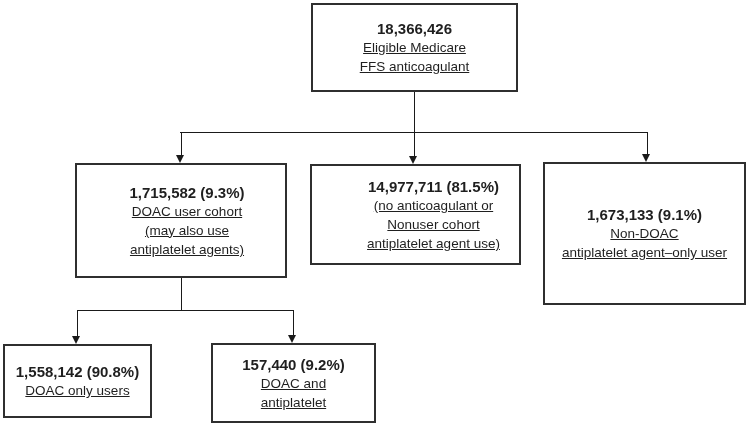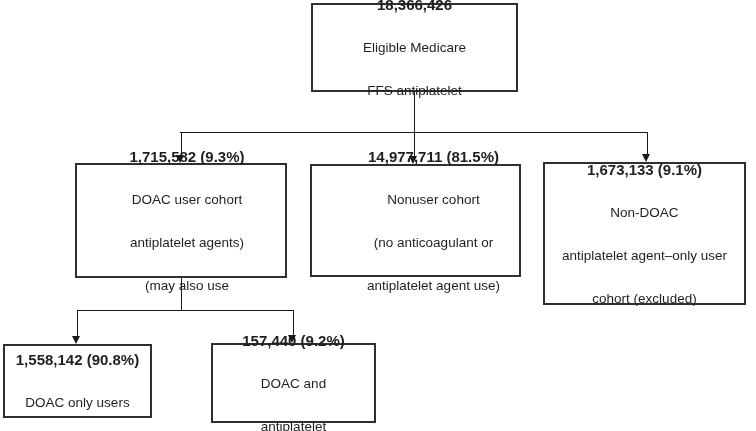--- a/index.html
+++ b/index.html
@@ -15,73 +15,72 @@
   .box {
     position: absolute;
     border: 2px solid #2f2f2f;
     background: #ffffff;
     box-sizing: border-box;
     display: flex;
     flex-direction: column;
     justify-content: center;
     align-items: center;
     text-align: center;
-    gap: 24px;
   }
   .value {
     font-weight: bold;
     font-size: 15px;
     line-height: 19px;
     white-space: nowrap;
   }
   .lbl {
     font-size: 13.5px;
     line-height: 19px;
     white-space: nowrap;
+    text-decoration: underline;
   }
   .vline { position: absolute; width: 1.5px; background: #1a1a1a; }
   .hline { position: absolute; height: 1.5px; background: #1a1a1a; }
   .arrowhead {
     position: absolute;
     width: 0; height: 0;
     border-left: 4.5px solid transparent;
     border-right: 4.5px solid transparent;
     border-top: 8px solid #1a1a1a;
   }
 </style>
 </head>
 <body>
 
 <div class="canvas">
 
   <div class="box" style="left:311px; top:3px; width:207px; height:89px;">
     <div class="value">18,366,426</div>
     <div class="lbl">Eligible Medicare</div>
-    <div class="lbl">FFS antiplatelet</div>
+    <div class="lbl">FFS anticoagulant</div>
   </div>
 
   <div class="box" style="left:75px; top:163px; width:212px; height:115px;padding-left:12px;">
     <div class="value">1,715,582 (9.3%)</div>
     <div class="lbl">DOAC user cohort</div>
+    <div class="lbl">(may also use</div>
     <div class="lbl">antiplatelet agents)</div>
-    <div class="lbl">(may also use</div>
   </div>
 
-  <div class="box" style="left:310px; top:164px; width:211px; height:113px;padding-left:36px;">
+  <div class="box" style="left:310px; top:164px; width:211px; height:101px;padding-left:36px;">
     <div class="value">14,977,711 (81.5%)</div>
+    <div class="lbl">(no anticoagulant or</div>
     <div class="lbl">Nonuser cohort</div>
-    <div class="lbl">(no anticoagulant or</div>
     <div class="lbl">antiplatelet agent use)</div>
   </div>
 
   <div class="box" style="left:543px; top:162px; width:203px; height:143px;">
     <div class="value">1,673,133 (9.1%)</div>
     <div class="lbl">Non-DOAC</div>
     <div class="lbl">antiplatelet agent–only user</div>
-    <div class="lbl">cohort (excluded)</div>
   </div>
 
   <div class="box" style="left:3px; top:344px; width:149px; height:74px;">
     <div class="value">1,558,142 (90.8%)</div>
     <div class="lbl">DOAC only users</div>
   </div>
 
   <div class="box" style="left:211px; top:343px; width:165px; height:80px;">
     <div class="value">157,440 (9.2%)</div>
     <div class="lbl">DOAC and</div>

